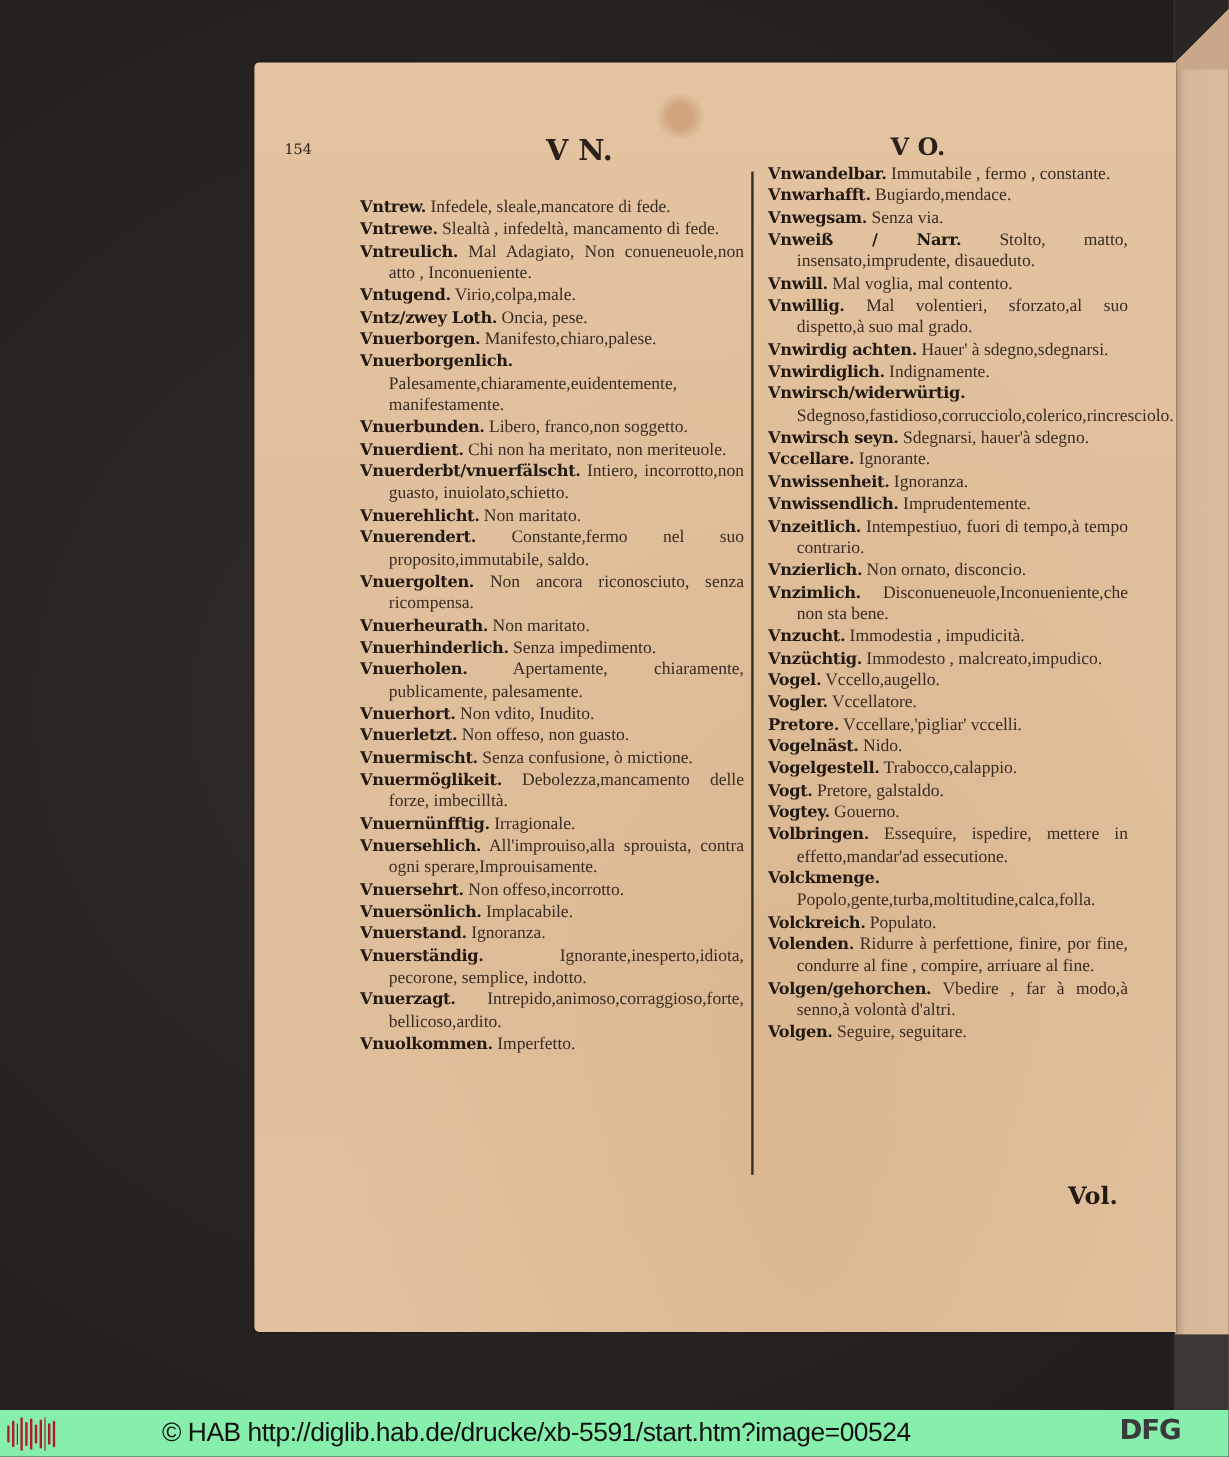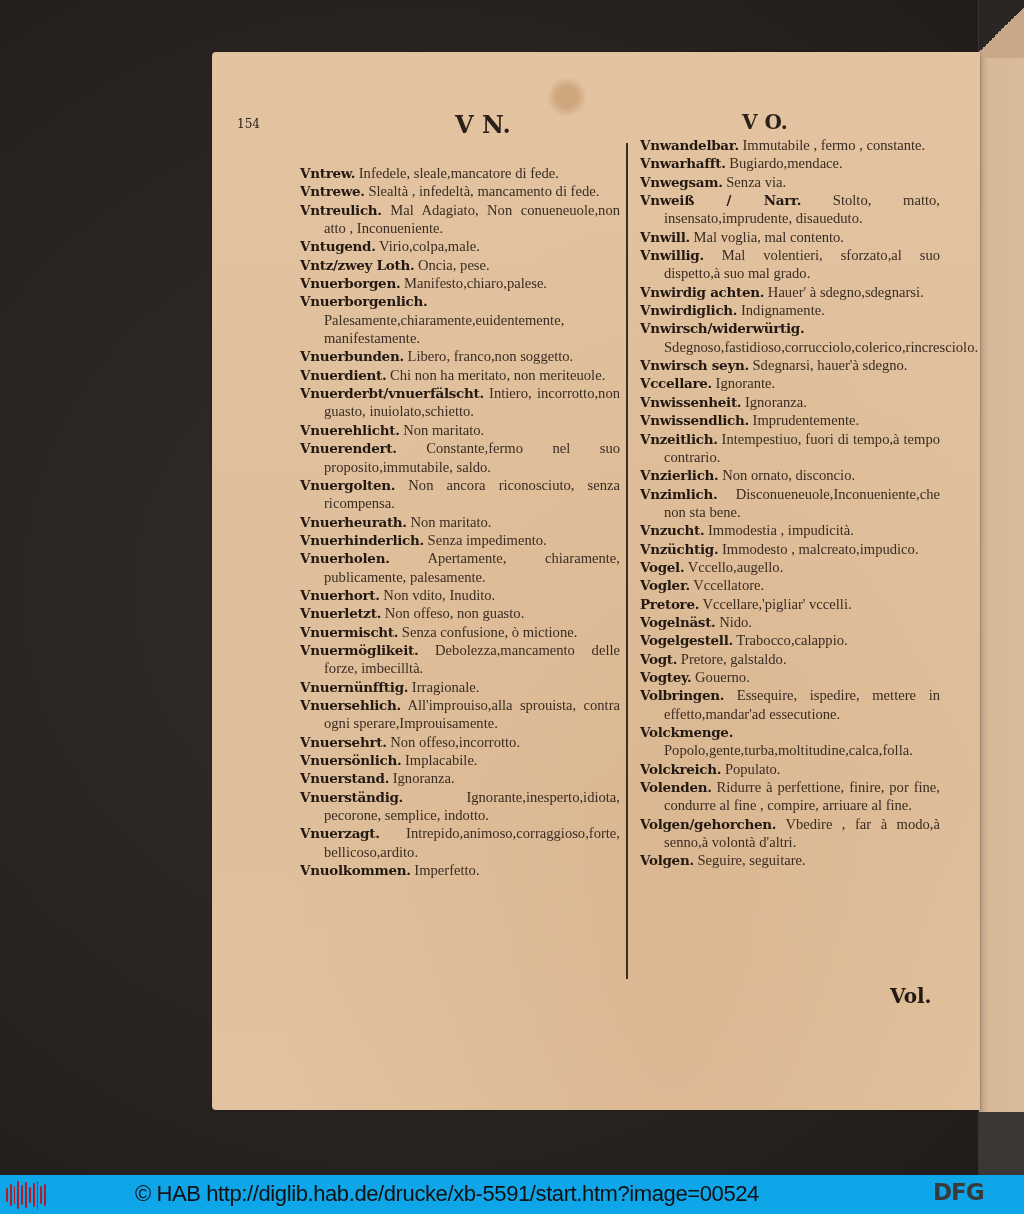--- a/index.html
+++ b/index.html
@@ -60,21 +60,21 @@
     font-family: "DejaVu Serif", serif; font-weight: bold; font-size: 13.5px;
     color: #231913; letter-spacing: -0.3px;
   }
   .entry .def { color: #3a2c22; }
   .catchword {
     position: absolute; left: 890px; top: 984px;
     font-family: "DejaVu Serif", serif; font-weight: bold; font-size: 20px; color: #231913;
   }
   .footer {
     position: absolute; left: 0; top: 1175px; width: 1024px; height: 39px;
-    background: #0ea5e9;
+    background: #86efac;
   }
   .hab-logo {
     position: absolute; left: 6px; top: 5px; width: 40px; height: 30px;
     display: flex; align-items: center; gap: 2px;
   }
   .hab-logo span { display: block; width: 2px; background: #b01c2a; border-radius: 1px; }
   .footer-url {
     position: absolute; left: 135px; top: 6px;
     font-family: "Liberation Sans", sans-serif; font-size: 22px; color: #111;
     letter-spacing: -0.4px;

